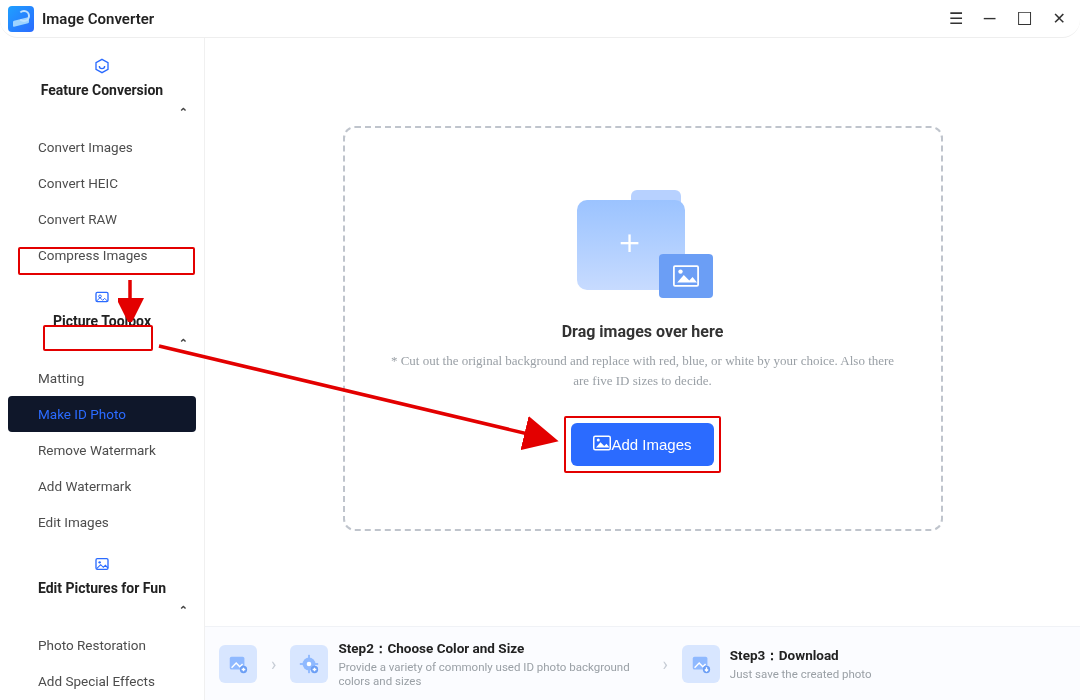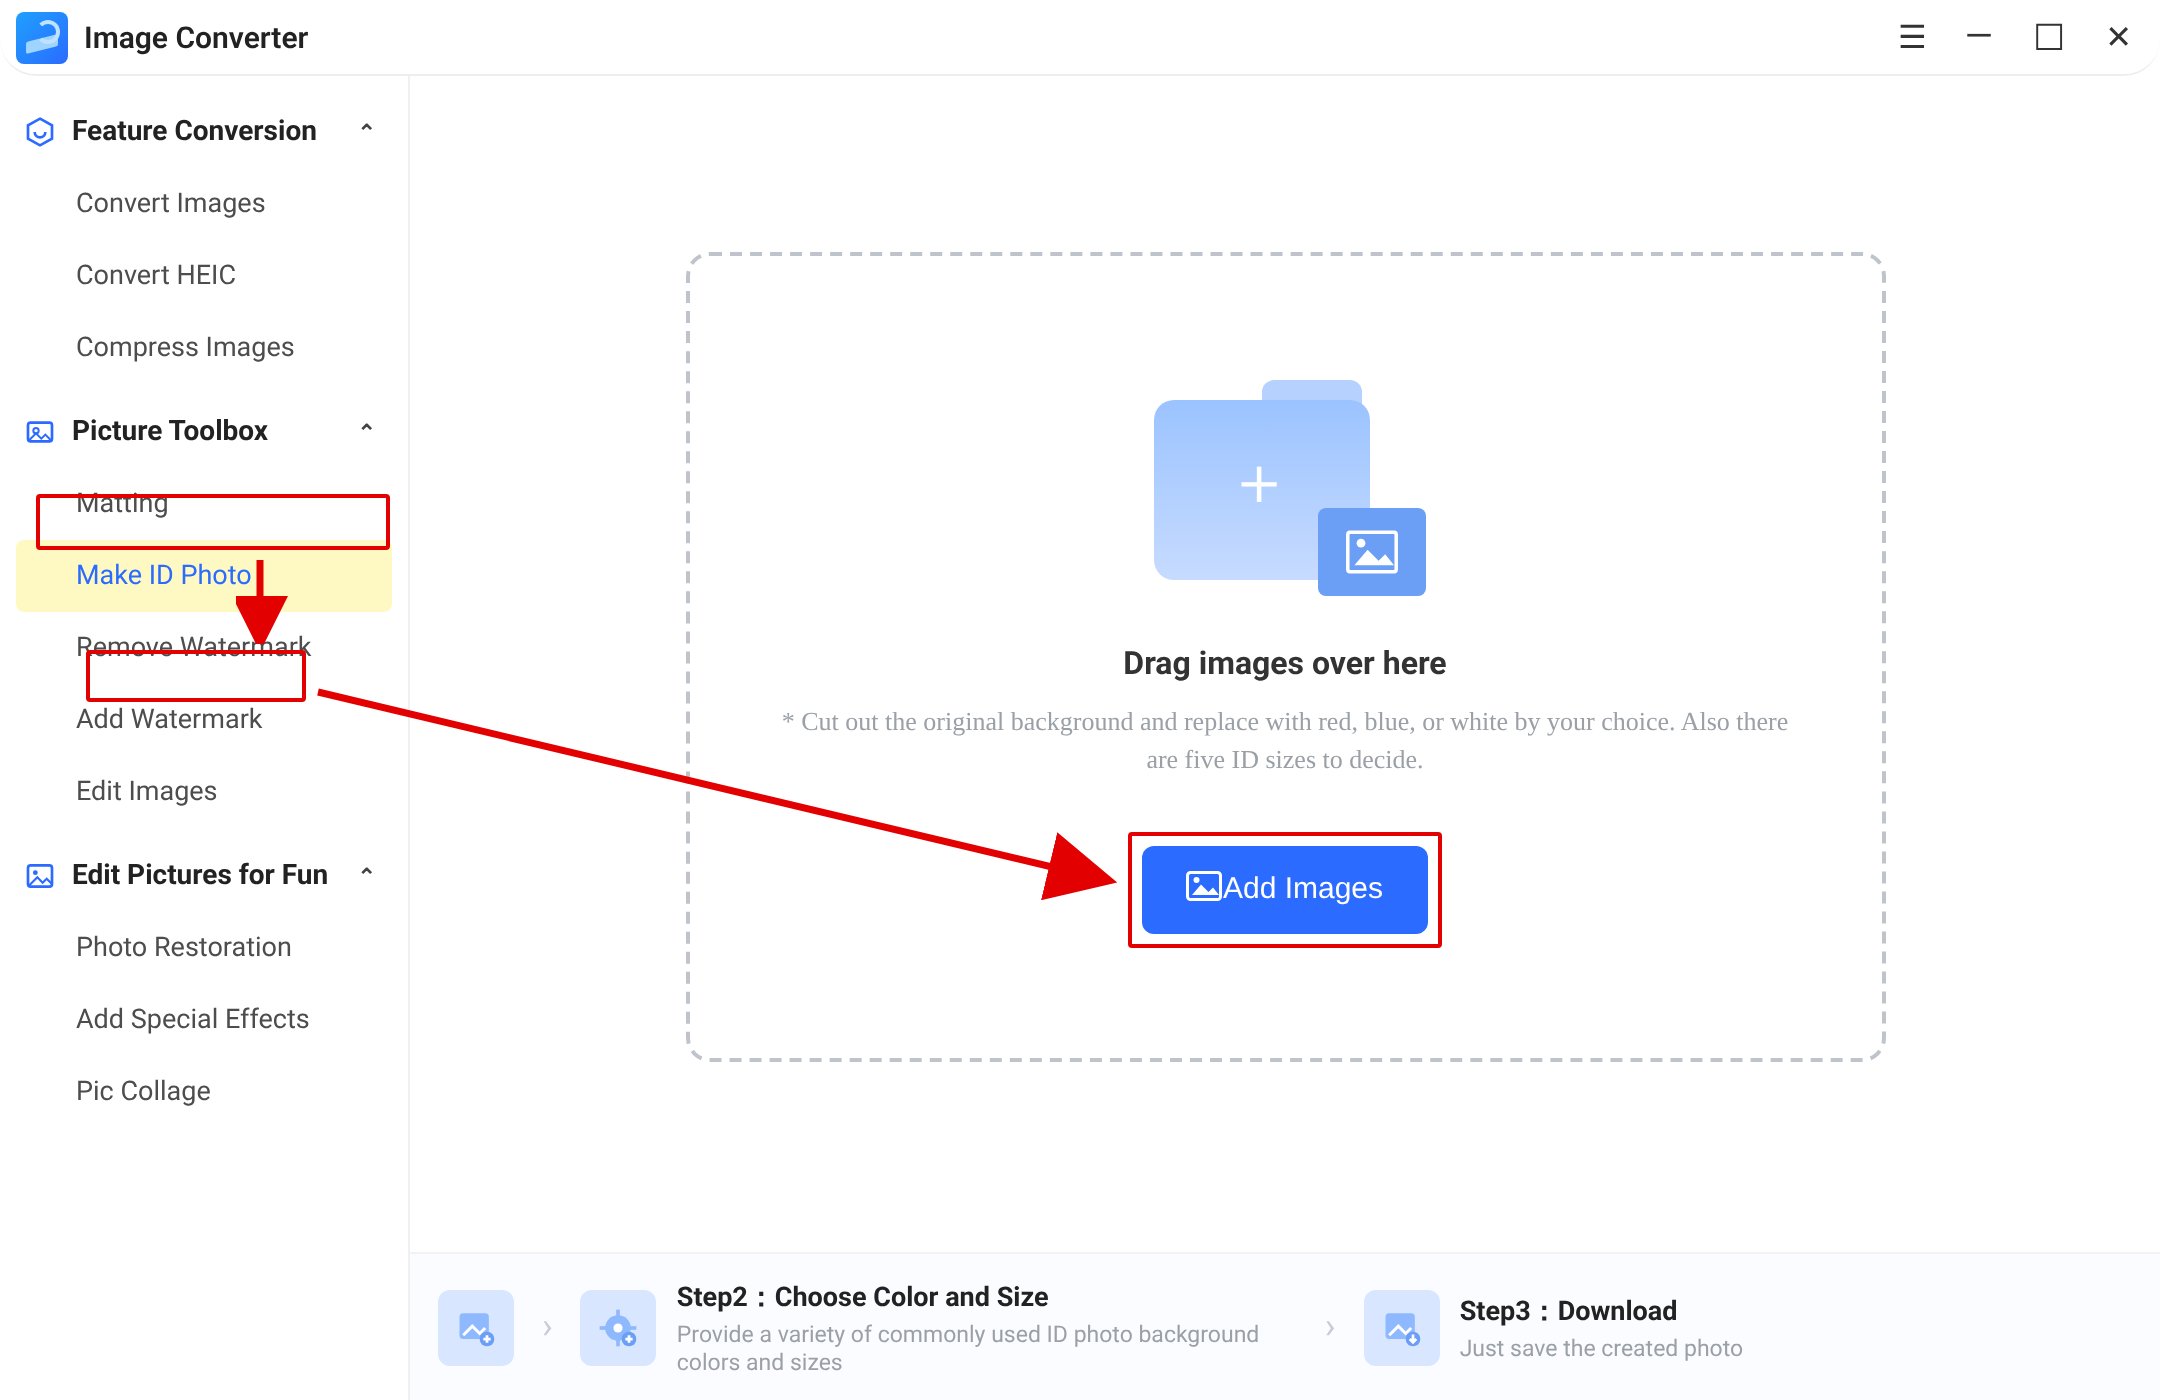--- a/index.html
+++ b/index.html
@@ -68,20 +68,21 @@
   }
   .group-header {
     display: flex;
     align-items: center;
     gap: 8px;
     padding: 6px 4px;
     font-weight: 700;
     font-size: 14px;
     color: #222;
     cursor: default;
+    flex-direction: column;
   }
   .group-header .chev {
     font-size: 11px;
     color: #444;
     margin-left: auto;
     margin-right: 4px;
   }
   .group-header .hex-icon {
     width: 16px; height: 16px;
     display: inline-flex;
@@ -93,21 +94,21 @@
   }
   .sidebar-item {
     padding: 10px 10px 10px 30px;
     font-size: 13.5px;
     color: #4d4d4d;
     cursor: pointer;
     border-radius: 4px;
     white-space: nowrap;
   }
   .sidebar-item.active {
-    background: #fef9c3;
+    background: #0f172a;
     color: #2b6bff;
   }
   .red-box {
     border: 2px solid #e30000;
     border-radius: 2px;
     position: absolute;
     pointer-events: none;
   }
   .content {
     position: relative;
@@ -259,20 +260,21 @@
             <polygon points="12,2 21,7 21,17 12,22 3,17 3,7" fill="none" stroke="#2b6bff" stroke-width="2"></polygon>
             <path d="M8 12 a4 4 0 1 0 8 0" fill="none" stroke="#2b6bff" stroke-width="2"></path>
           </svg>
       </span>
       <span>Feature Conversion</span>
       <span class="chev">⌃</span>
     </div>
     <div class="items">
       <div class="sidebar-item">Convert Images</div>
       <div class="sidebar-item">Convert HEIC</div>
+      <div class="sidebar-item">Convert RAW</div>
       <div class="sidebar-item">Compress Images</div>
     </div>
 
     <div class="group-header" id="gh-toolbox">
       <span class="hex-icon">
         <svg viewBox="0 0 24 24">
             <rect x="3" y="5" width="18" height="14" rx="2" fill="none" stroke="#2b6bff" stroke-width="2"></rect>
             <circle cx="9" cy="11" r="2" fill="none" stroke="#2b6bff" stroke-width="1.5"></circle>
             <path d="M4 18l5-5 4 4 3-3 4 4" fill="none" stroke="#2b6bff" stroke-width="1.5"></path>
           </svg>

